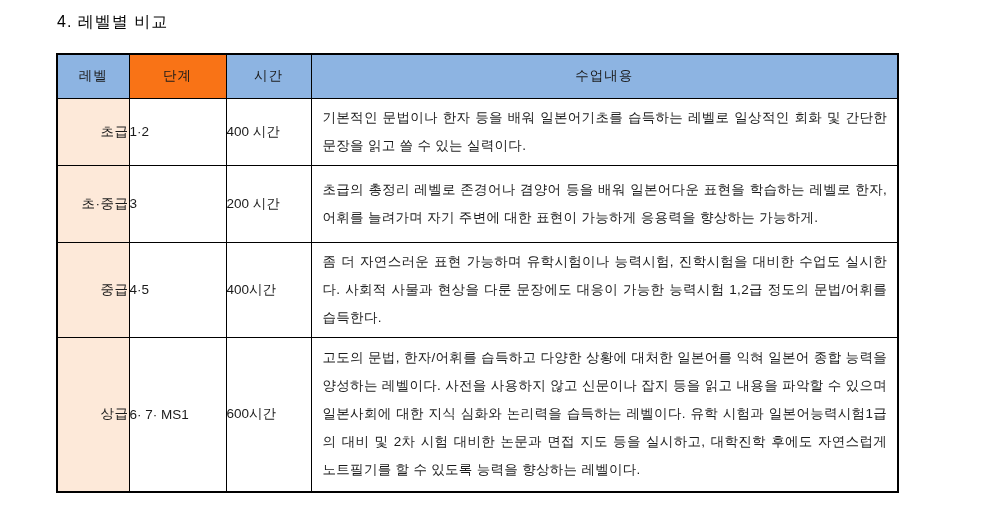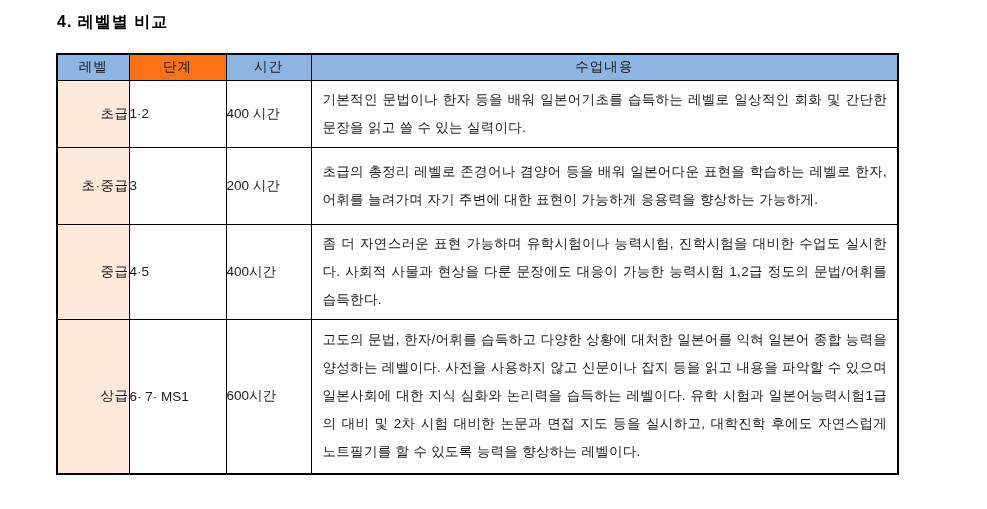--- a/index.html
+++ b/index.html
@@ -12,21 +12,21 @@
   }
   .page {
     position: relative;
     width: 987px; height: 509px;
     background: #ffffff;
   }
   .doc-title {
     position: absolute;
     left: 57px; top: 12px;
     font-size: 16px;
-    font-weight: bold;
+    font-weight: normal;
     letter-spacing: 1px;
     color: #000000;
   }
   table.level-table {
     position: absolute;
     left: 56px; top: 53px;
     width: 841px;
     border-collapse: collapse;
     table-layout: fixed;
     border: 2px solid #000000;
@@ -35,21 +35,21 @@
   table.level-table td {
     border: 1px solid #000000;
     font-size: 13.5px;
     vertical-align: middle;
   }
   col.c-level { width: 72px; }
   col.c-stage { width: 97px; }
   col.c-hours { width: 85px; }
   col.c-content { width: 587px; }
   th.hdr {
-    height: 26px;
+    height: 44px;
     font-weight: normal;
     text-align: center;
     letter-spacing: 1px;
   }
   td.level-cell {
     text-align: right;
     font-weight: normal;
     letter-spacing: 0.5px;
   }
   td.stage-cell, td.hours-cell {

